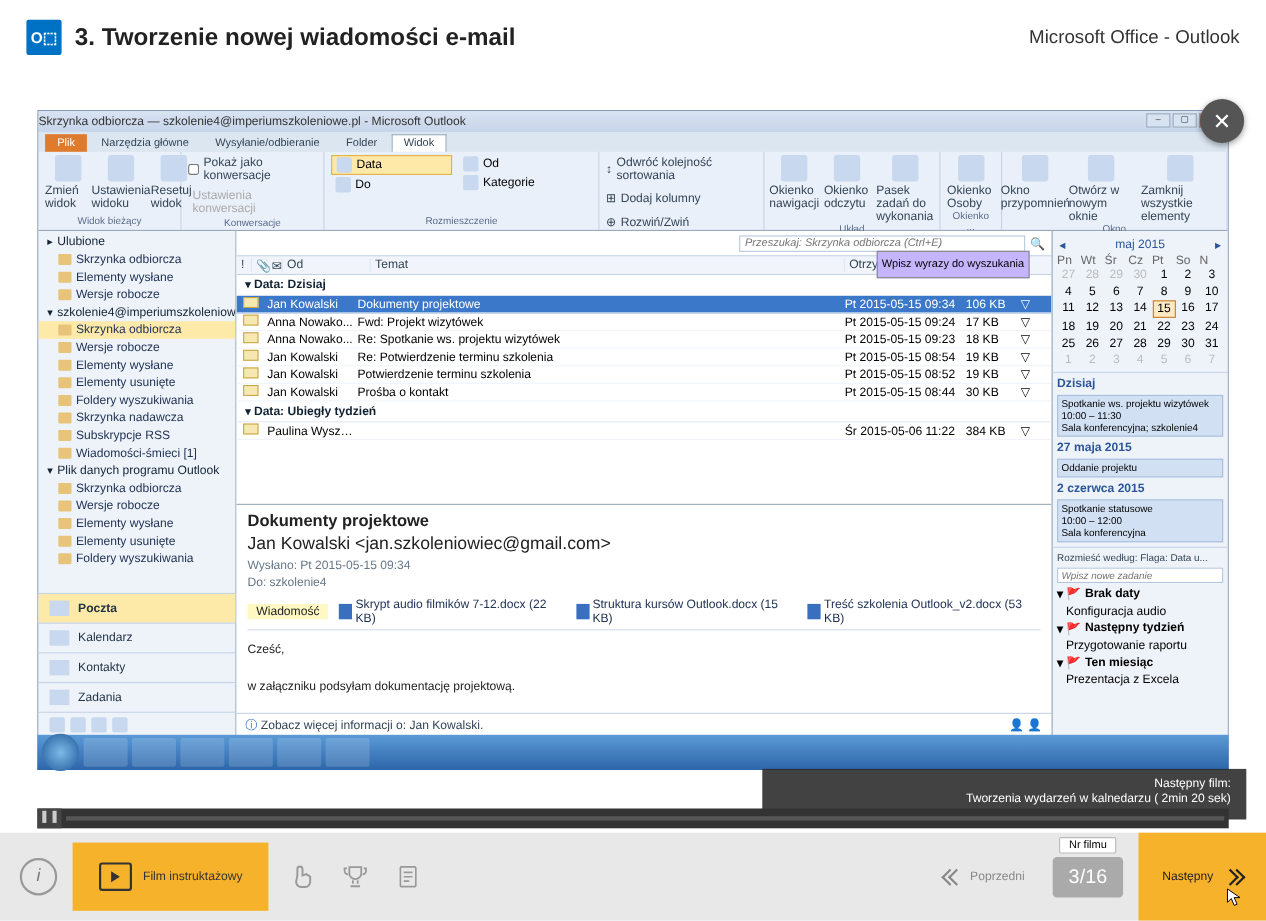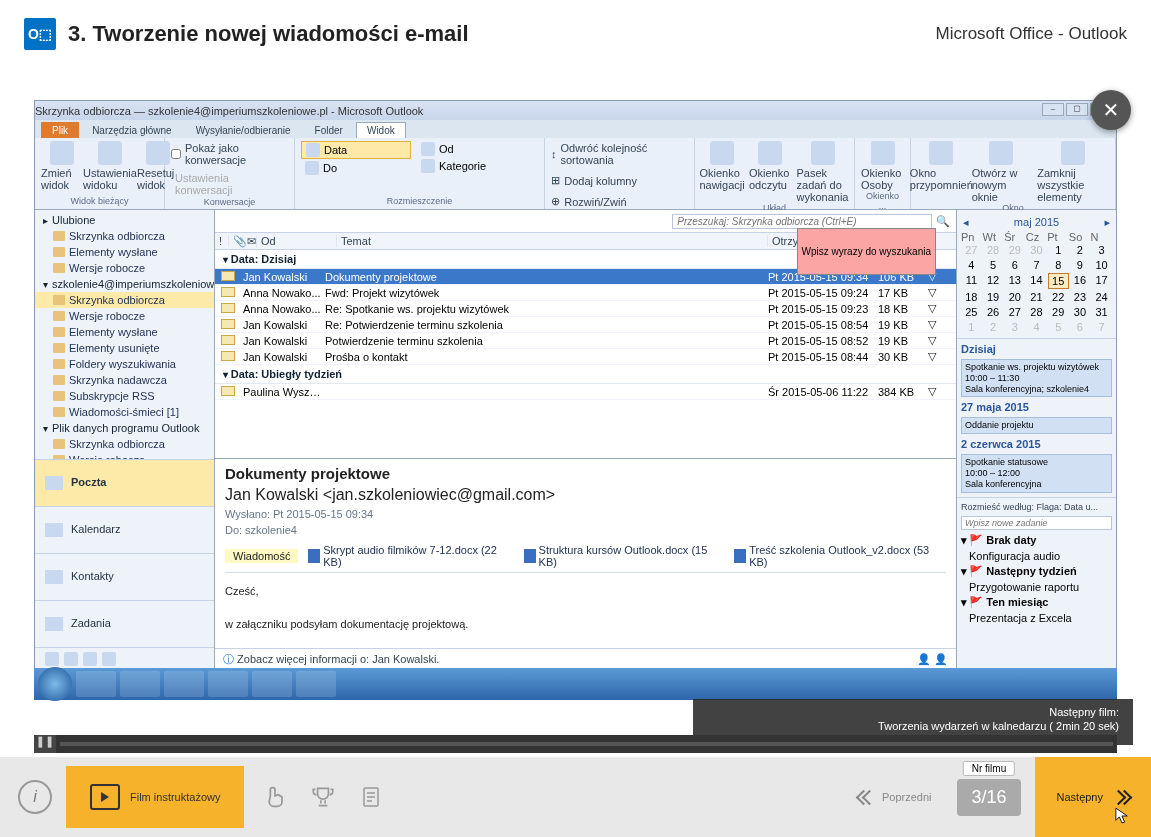--- a/index.html
+++ b/index.html
@@ -31,29 +31,29 @@
 .rbtn{display:flex;align-items:center;gap:4px;padding:1px 4px}
 .rbtn.sel{background:#ffe9a8;border:1px solid #e0b040}
 .rbtn .ic2{width:14px;height:14px;background:#c8d8ee;border-radius:2px}
 .main{display:flex;height:460px}
 .nav{width:180px;background:#eef3fa;border-right:1px solid #9ab;display:flex;flex-direction:column}
 .nav-tree{flex:1;overflow:hidden;padding:2px 0}
 .nav-item{padding:2px 4px 2px 18px;color:#235;display:flex;align-items:center;gap:4px;font-size:10px}
 .nav-item.hdr{font-weight:normal;padding-left:8px;color:#123}
 .nav-item .fico{width:12px;height:10px;background:#e8c47a;border-radius:1px}
 .nav-item.sel{background:#fde9a8}
-.nav-bottom .nb{padding:16px 10px;border-top:1px solid #c6d3e6;display:flex;gap:8px;font-size:12px;color:#234}
+.nav-bottom .nb{padding:6px 10px;border-top:1px solid #c6d3e6;display:flex;align-items:center;gap:8px;font-size:12px;color:#234}
 .nav-bottom .nb .nico{width:18px;height:14px;background:#c8d8ee}
 .nb.sel{background:#fde9a8;font-weight:bold}
 .nav-dots{padding:4px 10px;border-top:1px solid #c6d3e6;display:flex;gap:5px}
 .nav-dots span{width:14px;height:14px;background:#c8d8ee;border-radius:2px}
 .content{flex:1;display:flex;flex-direction:column;background:#fff}
 .search-row{height:22px;display:flex;justify-content:flex-end;align-items:center;padding:0 6px;gap:4px}
 .search-row input{width:260px;border:1px solid #b7c6de;padding:1px 4px;font-size:10px;font-style:italic;color:#888}
-.tooltip{position:absolute;background:#fca5a5;border:1px solid #888;padding:17px 4px;font-size:10px}
+.tooltip{position:absolute;background:#c4b5fd;border:1px solid #888;padding:6px 4px;font-size:10px}
 .col-hdr{height:18px;border-top:1px solid #c6d3e6;border-bottom:1px solid #c6d3e6;display:flex;align-items:center;background:#f1f5fb;font-size:10px;color:#345}
 .col-hdr div{padding:0 4px;border-right:1px solid #dde6f2}
 .msglist{flex:1;overflow:auto}
 .grp-hdr{padding:3px 8px;font-weight:bold;font-size:10px;color:#123;border-bottom:1px solid #e3e9f3}
 .mrow{display:flex;align-items:center;padding:1px 0;font-size:10px;border-bottom:1px solid #f1f5fb}
 .mrow .mic{width:26px;text-align:center}
 .mrow .env{display:inline-block;width:14px;height:10px;background:#f7e7b0;border:1px solid #caa84a}
 .mrow .from{width:80px;padding-left:2px;overflow:hidden;white-space:nowrap;text-overflow:ellipsis}
 .mrow .subj{flex:1;padding-left:4px}
 .mrow .date{width:110px;text-align:left}

